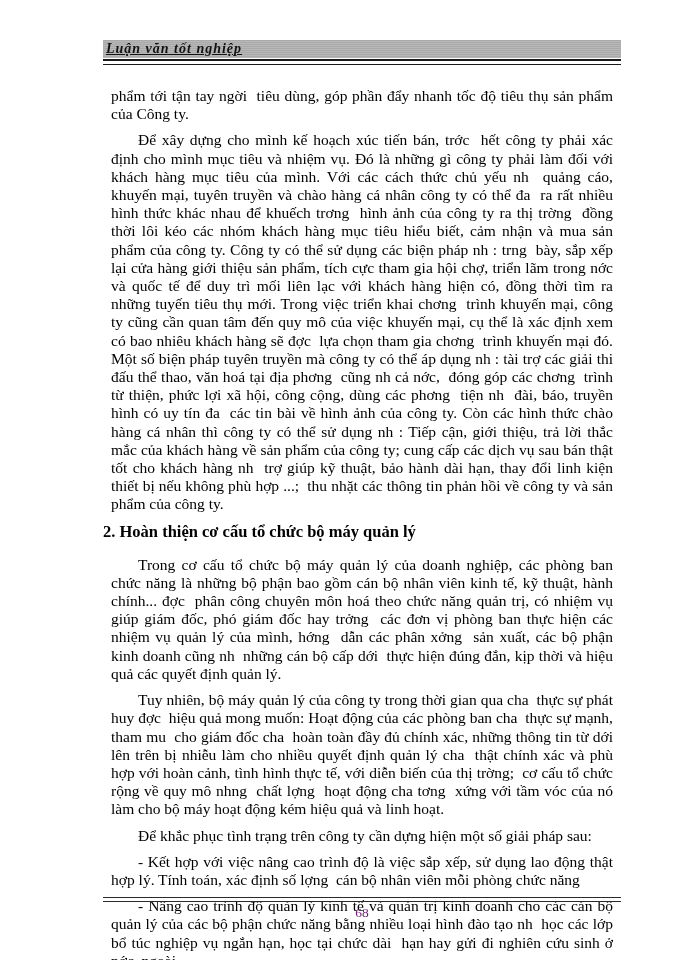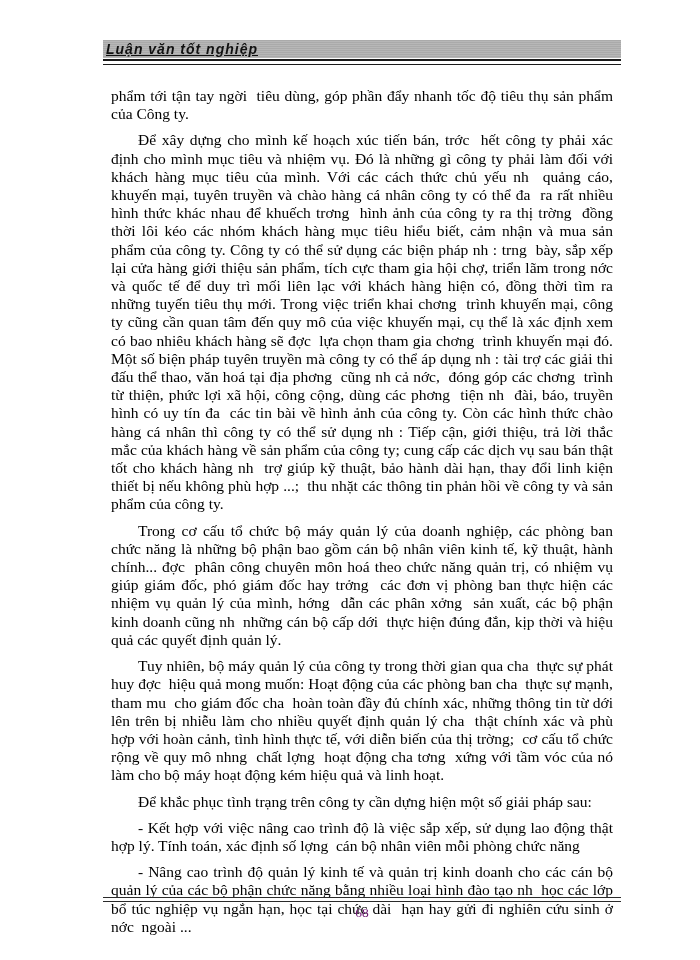--- a/index.html
+++ b/index.html
@@ -25,21 +25,21 @@
   }
   .header-band {
     background: repeating-linear-gradient(0deg, #b7b7b7 0 1px, #aaaaaa 1px 2px);
     height: 18px;
     display: flex;
     align-items: center;
     padding: 0 3px;
     box-sizing: border-box;
   }
   .header-title {
-    font-family: Liberation Sans, sans-serif;
+    font-family: Liberation Serif, serif;
     font-style: italic;
     font-weight: bold;
     font-size: 14px;
     letter-spacing: 1px;
     text-decoration: underline;
     color: #111111;
     white-space: nowrap;
   }
   .rule-header {
     margin-top: 1px;
@@ -99,20 +99,21 @@
   <div class="header">
     <div class="header-band">
       <span class="header-title">Luận văn tốt nghiệp</span>
     </div>
     <div class="rule-header"></div>
   </div>
 
   <div class="body">
     <p class="para no-indent">phẩm tới tận tay ngời  tiêu dùng, góp phần đẩy nhanh tốc độ tiêu thụ sản phẩm của Công ty.</p>
     <p class="para">Để xây dựng cho mình kế hoạch xúc tiến bán, trớc  hết công ty phải xác định cho mình mục tiêu và nhiệm vụ. Đó là những gì công ty phải làm đối với khách hàng mục tiêu của mình. Với các cách thức chủ yếu nh  quảng cáo, khuyến mại, tuyên truyền và chào hàng cá nhân công ty có thể đa  ra rất nhiều hình thức khác nhau để khuếch trơng  hình ảnh của công ty ra thị trờng  đồng thời lôi kéo các nhóm khách hàng mục tiêu hiểu biết, cảm nhận và mua sản phẩm của công ty. Công ty có thể sử dụng các biện pháp nh : trng  bày, sắp xếp lại cửa hàng giới thiệu sản phẩm, tích cực tham gia hội chợ, triển lãm trong nớc  và quốc tế để duy trì mối liên lạc với khách hàng hiện có, đồng thời tìm ra những tuyến tiêu thụ mới. Trong việc triển khai chơng  trình khuyến mại, công ty cũng cần quan tâm đến quy mô của việc khuyến mại, cụ thể là xác định xem có bao nhiêu khách hàng sẽ đợc  lựa chọn tham gia chơng  trình khuyến mại đó. Một số biện pháp tuyên truyền mà công ty có thể áp dụng nh : tài trợ các giải thi đấu thể thao, văn hoá tại địa phơng  cũng nh cả nớc,  đóng góp các chơng  trình từ thiện, phức lợi xã hội, công cộng, dùng các phơng  tiện nh  đài, báo, truyền hình có uy tín đa  các tin bài về hình ảnh của công ty. Còn các hình thức chào hàng cá nhân thì công ty có thể sử dụng nh : Tiếp cận, giới thiệu, trả lời thắc mắc của khách hàng về sản phẩm của công ty; cung cấp các dịch vụ sau bán thật tốt cho khách hàng nh  trợ giúp kỹ thuật, bảo hành dài hạn, thay đổi linh kiện thiết bị nếu không phù hợp ...;  thu nhặt các thông tin phản hồi về công ty và sản phẩm của công ty.</p>
+    <h2 class="section-heading">2. Hoàn thiện cơ cấu tổ chức bộ máy quản lý</h2>
     <p class="para">Trong cơ cấu tổ chức bộ máy quản lý của doanh nghiệp, các phòng ban chức năng là những bộ phận bao gồm cán bộ nhân viên kinh tế, kỹ thuật, hành chính... đợc  phân công chuyên môn hoá theo chức năng quản trị, có nhiệm vụ giúp giám đốc, phó giám đốc hay trởng  các đơn vị phòng ban thực hiện các nhiệm vụ quản lý của mình, hớng  dẫn các phân xởng  sản xuất, các bộ phận kinh doanh cũng nh  những cán bộ cấp dới  thực hiện đúng đắn, kịp thời và hiệu quả các quyết định quản lý.</p>
     <p class="para">Tuy nhiên, bộ máy quản lý của công ty trong thời gian qua cha  thực sự phát huy đợc  hiệu quả mong muốn: Hoạt động của các phòng ban cha  thực sự mạnh, tham mu  cho giám đốc cha  hoàn toàn đầy đủ chính xác, những thông tin từ dới  lên trên bị nhiễu làm cho nhiều quyết định quản lý cha  thật chính xác và phù hợp với hoàn cảnh, tình hình thực tế, với diễn biến của thị trờng;  cơ cấu tổ chức rộng về quy mô nhng  chất lợng  hoạt động cha tơng  xứng với tầm vóc của nó làm cho bộ máy hoạt động kém hiệu quả và linh hoạt.</p>
     <p class="para">Để khắc phục tình trạng trên công ty cần dựng hiện một số giải pháp sau:</p>
     <p class="para">- Kết hợp với việc nâng cao trình độ là việc sắp xếp, sử dụng lao động thật hợp lý. Tính toán, xác định số lợng  cán bộ nhân viên mỗi phòng chức năng</p>
     <p class="para">- Nâng cao trình độ quản lý kinh tế và quản trị kinh doanh cho các cán bộ quản lý của các bộ phận chức năng bằng nhiều loại hình đào tạo nh  học các lớp bổ túc nghiệp vụ ngắn hạn, học tại chức dài  hạn hay gửi đi nghiên cứu sinh ở nớc  ngoài ...</p>
   </div>
 
   <div class="footer">
     <div class="rule-footer"></div>
     <div class="page-number">68</div>

